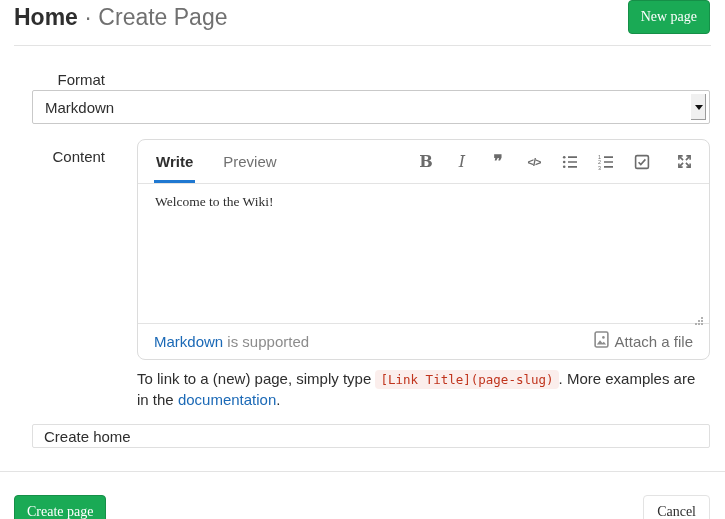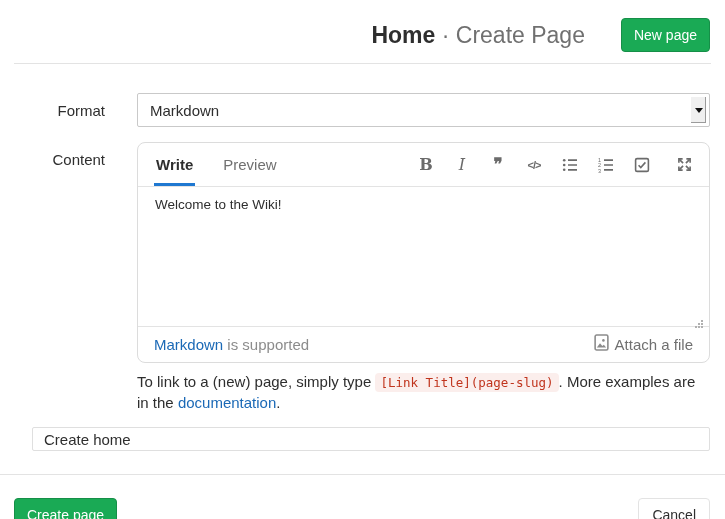--- a/index.html
+++ b/index.html
@@ -6,43 +6,43 @@
   html, body { width: 725px; height: 519px; overflow: hidden; }
   body {
     font-family: "Liberation Sans", sans-serif;
     color: #2e2e2e;
     background: #ffffff;
     font-size: 15px;
   }
 
   
   .header {
-    display: flex; align-items: center; justify-content: flex-end;
-    padding: 18px 15px 11px 14px;
+    display: flex; align-items: center; justify-content: space-between;
+    padding: 0 15px 11px 14px;
     gap: 36px;
   }
   .page-title { font-size: 23px; font-weight: 400; }
   .title-primary { font-weight: 700; color: #2e2e2e; }
   .title-sep, .title-secondary { color: #707070; }
   .btn {
     display: inline-block; font-size: 14px; line-height: 1;
     border-radius: 4px; padding: 9px 12px; cursor: pointer;
-    border: 1px solid transparent; text-align: center;
+    border: 1px solid transparent; text-align: center; font-family: Liberation Serif, serif;
   }
   .btn-green { background: #1aaa55; border-color: #168f48; color: #fff; }
   .header-divider { border-bottom: 1px solid #e3e3e3; margin: 0 14px; }
 
   
   .form-row { display: flex; padding-right: 15px; }
   .form-label {
     width: 105px; text-align: right; font-size: 15px; color: #2e2e2e;
     padding-top: 8px; line-height: 20px; flex: none;
   }
   .form-control-col { flex: 1; margin-left: 32px; min-width: 0; }
-  .row-format { margin-top: 29px; }
+  .row-format { margin-top: 16px; flex-direction: column; }
   .row-content { margin-top: 15px; }
   .row-commit { margin-top: 14px; }
 
   
   .select-box {
     position: relative; height: 34px; width: 100%;
     border: 1px solid #c9c9c9; border-radius: 2px; background: #fff;
     display: flex; align-items: center; padding: 0 24px 0 12px;
     font-size: 15px; cursor: pointer;
   }
@@ -76,21 +76,21 @@
   .glyph-b { font-family: "DejaVu Serif", serif; font-weight: 700; font-size: 16px; }
   .glyph-i { font-family: "DejaVu Serif", serif; font-style: italic; font-size: 16px; }
   .glyph-q { font-size: 17px; line-height: 10px; font-weight: 700; }
   .glyph-c { font-size: 11px; letter-spacing: -1px; font-weight: 700; }
   .ticon svg { display: block; }
   .icon-fullscreen { margin-left: 6px; }
 
   .editor-body { position: relative; border-bottom: 1px solid #e3e3e3; }
   .editor-textarea {
     display: block; width: 100%; height: 139px; border: none; outline: none;
-    resize: none; padding: 10px 17px; font-family: Liberation Sans, sans-serif;
+    resize: none; padding: 10px 17px; font-family: Liberation Serif, serif;
     font-size: 13.5px; color: #2e2e2e; background: #fff;
   }
   .resize-grip {
     position: absolute; right: 12px; bottom: 4px; width: 2px; height: 2px;
     box-shadow: 6px 0 0 #b0b0b0, 6px 3px 0 #b0b0b0, 6px 6px 0 #b0b0b0,
                 3px 3px 0 #b0b0b0, 3px 6px 0 #b0b0b0, 0 6px 0 #b0b0b0;
   }
   .editor-footer {
     display: flex; align-items: center; justify-content: space-between;
     padding: 7px 16px 8px 16px; font-size: 15px; text-align: right;

